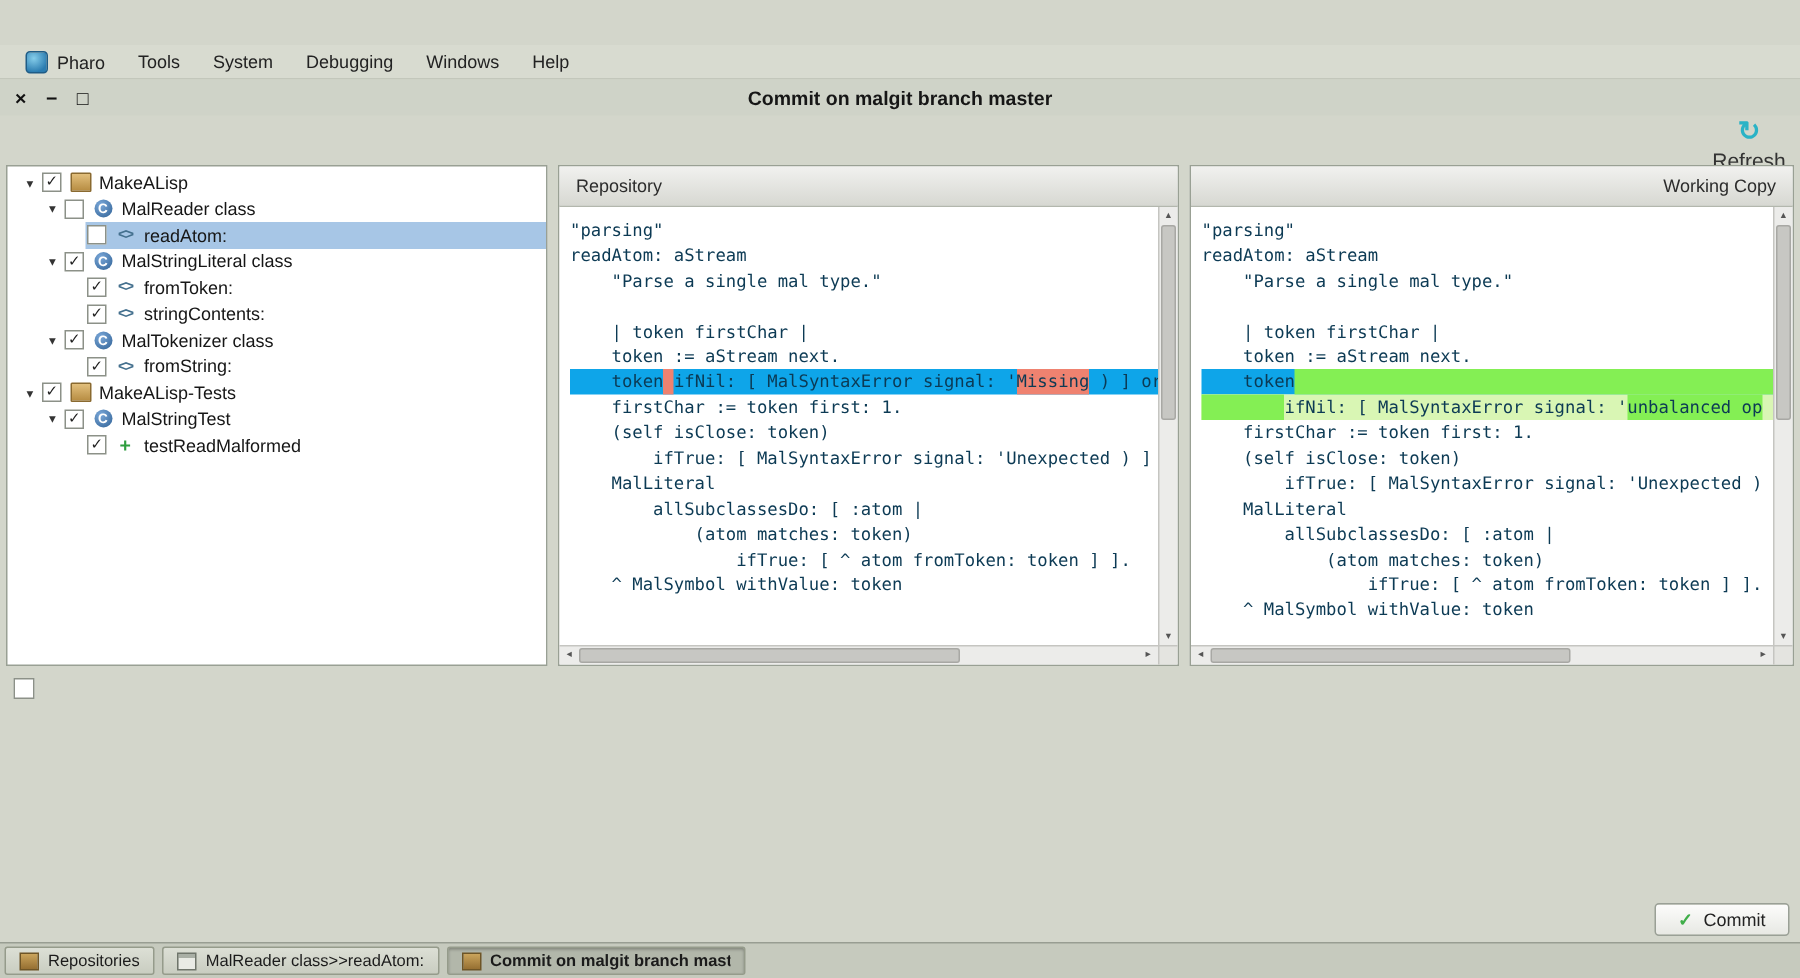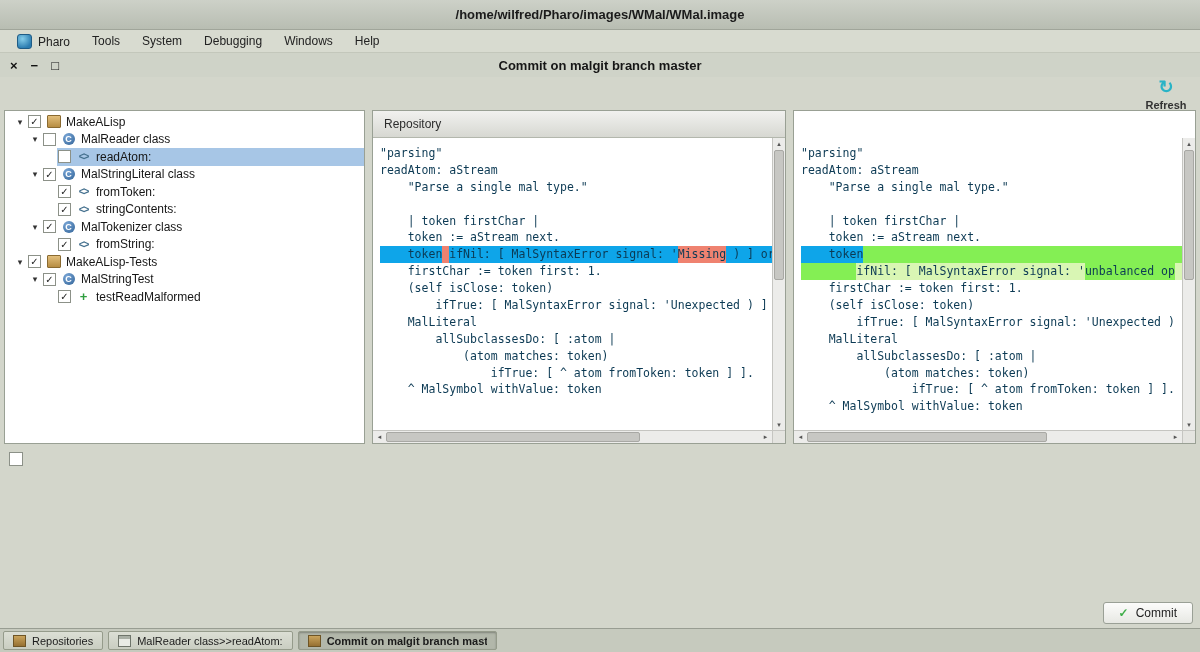--- a/index.html
+++ b/index.html
@@ -19,21 +19,21 @@
     background:radial-gradient(circle at 35% 30%,#85cdea,#2b7cb0 75%);border:1px solid #1f5c86;}
   .dialog-titlebar{position:absolute;top:53px;left:0;width:100%;height:24px;background:#cfd3c8;
     display:flex;align-items:center;justify-content:center;font-weight:bold;font-size:13px;color:#161616;}
   .window-controls{position:absolute;left:10px;top:0;height:100%;display:flex;align-items:center;gap:13px;
     font-size:13px;color:#111;}
   .window-controls span{cursor:default;line-height:13px;}
   .toolbar{position:absolute;top:77px;left:0;width:100%;height:33px;}
   .refresh-button{position:absolute;right:8px;top:1px;width:52px;display:flex;flex-direction:column;
     align-items:center;cursor:default;}
   .refresh-icon{font-size:18px;line-height:18px;color:#2ab3c6;font-weight:bold;}
-  .refresh-label{font-size:11px;color:#333;margin-top:3px;font-weight:bold;}
+  .refresh-label{font-size:14px;color:#333;margin-top:3px;}
 
   
   .main{position:absolute;top:110px;left:0;right:0;height:334px;}
   .tree-panel{position:absolute;left:4px;top:0;width:361px;height:334px;background:#fff;
     border:1px solid #99a094;box-sizing:border-box;overflow:hidden;padding-top:2px;}
   .tree-row{height:17.5px;display:flex;align-items:center;font-size:12px;color:#161616;}
   .tree-arrow{width:14px;text-align:center;font-size:9px;color:#333;flex:0 0 auto;}
   .sel-area{display:flex;align-items:center;flex:1 1 auto;height:100%;gap:5px;padding-left:1px;}
   .tree-row.selected .sel-area{background:#a7c6e6;}
   .tree-check{width:11px;height:11px;border:1px solid #8c9188;background:#fff;font-size:10px;
@@ -101,23 +101,20 @@
     background:linear-gradient(#a9afa5 0 3px,#e9ebe5 3px);flex:0 0 auto;}
   .task-icon-box{width:11px;height:10px;background:linear-gradient(#caa45c,#967032);
     border:1px solid #6e5526;flex:0 0 auto;}
   .task-label{font-size:11px;color:#1b1b1b;white-space:nowrap;overflow:hidden;max-width:160px;}
 </style>
 </head>
 <body>
 
 <div id="app">
 
-  <div class="os-titlebar">
-    <span>/home/wilfred/Pharo/images/WMal/WMal.image</span>
-  </div>
 
   <div class="menubar">
     <div id="menu-items" style="display:flex;align-items:center;">
         <div class="menu-item">
           <span class="pharo-logo"></span>
           <span>Pharo</span>
         </div>
         <div class="menu-item">
           <span>Tools</span>
         </div>
@@ -328,20 +325,23 @@
       </div>
       <div class="hscroll">
         <div class="harrow"><span>◂</span></div>
         <div class="hthumb" style="width:252px"></div>
         <div class="harrow right"><span>▸</span></div>
       </div>
       <div class="scroll-corner"></div>
     </div>
 
     <div class="diff-panel" id="work-panel">
+      <div class="panel-header right">
+        <span>Working Copy</span>
+      </div>
       <div class="code-area" id="work-code">
           <div class="code-line">
             <span>"parsing"</span>
           </div>
           <div class="code-line">
             <span>readAtom: aStream</span>
           </div>
           <div class="code-line">
             <span>    "Parse a single mal type."</span>
           </div>

